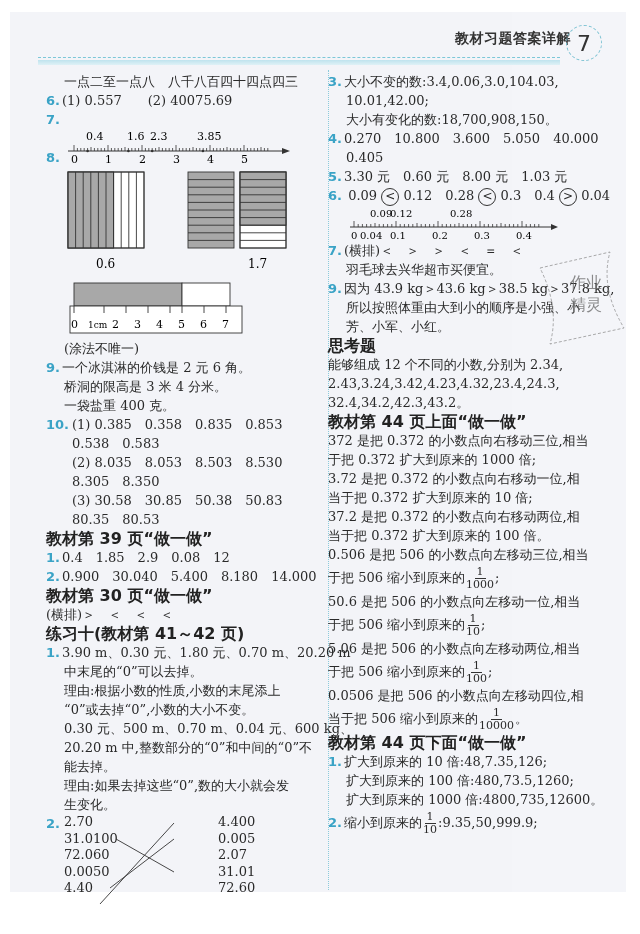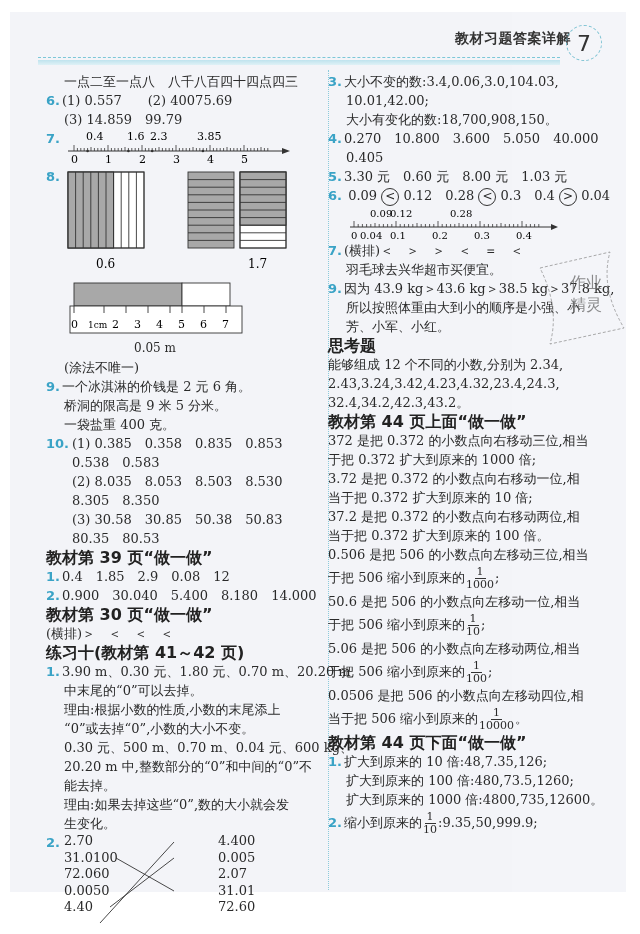--- a/index.html
+++ b/index.html
@@ -61,21 +61,20 @@
 <div class="header-title">教材习题答案详解</div>
 <div class="header-line"></div>
 <div class="header-bar"></div>
 <div class="page-num-circle">7</div>
 <div class="divider"></div>
 
 <div class="col left">
   <div class="line ind" style="padding-left:18px">一点二至一点八　八千八百四十四点四三</div>
 
   <div class="line"><span class="num">6.</span><span>(1) 0.557　　(2) 40075.69</span></div>
-  <div class="line ind">(3) 14.859　99.79</div>
 
   <div class="line" style="height:38px"><span class="num">7.</span>
     <svg width="230" height="38" style="position:absolute; left:18px; top:57px;">
       <text x="22" y="11" font-size="11" font-family="DejaVu Serif, serif">0.4</text>
       <text x="63" y="11" font-size="11" font-family="DejaVu Serif, serif">1.6</text>
       <text x="86" y="11" font-size="11" font-family="DejaVu Serif, serif">2.3</text>
       <text x="133" y="11" font-size="11" font-family="DejaVu Serif, serif">3.85</text>
       <line x1="4" y1="22" x2="218" y2="22" stroke="#333" stroke-width="1"></line>
       <polygon points="218,19 226,22 218,25" fill="#333"></polygon>
       <g stroke="#333" stroke-width="0.8">
@@ -224,21 +223,21 @@
           <text x="114" y="160">5</text>
           <text x="136" y="160">6</text>
           <text x="158" y="160">7</text>
         </g>
     </svg>
   </div>
   <div class="line" style="padding-left:88px; font-size:12px;">0.05 m</div>
   <div class="line ind">(涂法不唯一)</div>
 
   <div class="line"><span class="num">9.</span><span>一个冰淇淋的价钱是 2 元 6 角。</span></div>
-  <div class="line ind">桥洞的限高是 9 米 5 分米。</div>
+  <div class="line ind">桥洞的限高是 3 米 4 分米。</div>
   <div class="line ind">一袋盐重 400 克。</div>
 
   <div class="line"><span class="num" style="min-width:26px">10.</span><span>(1) 0.385　0.358　0.835　0.853</span></div>
   <div class="line" style="padding-left:26px">0.538　0.583</div>
   <div class="line" style="padding-left:26px">(2) 8.035　8.053　8.503　8.530</div>
   <div class="line" style="padding-left:26px">8.305　8.350</div>
   <div class="line" style="padding-left:26px">(3) 30.58　30.85　50.38　50.83</div>
   <div class="line" style="padding-left:26px">80.35　80.53</div>
 
   <div class="line sec">教材第 39 页“做一做”</div>

